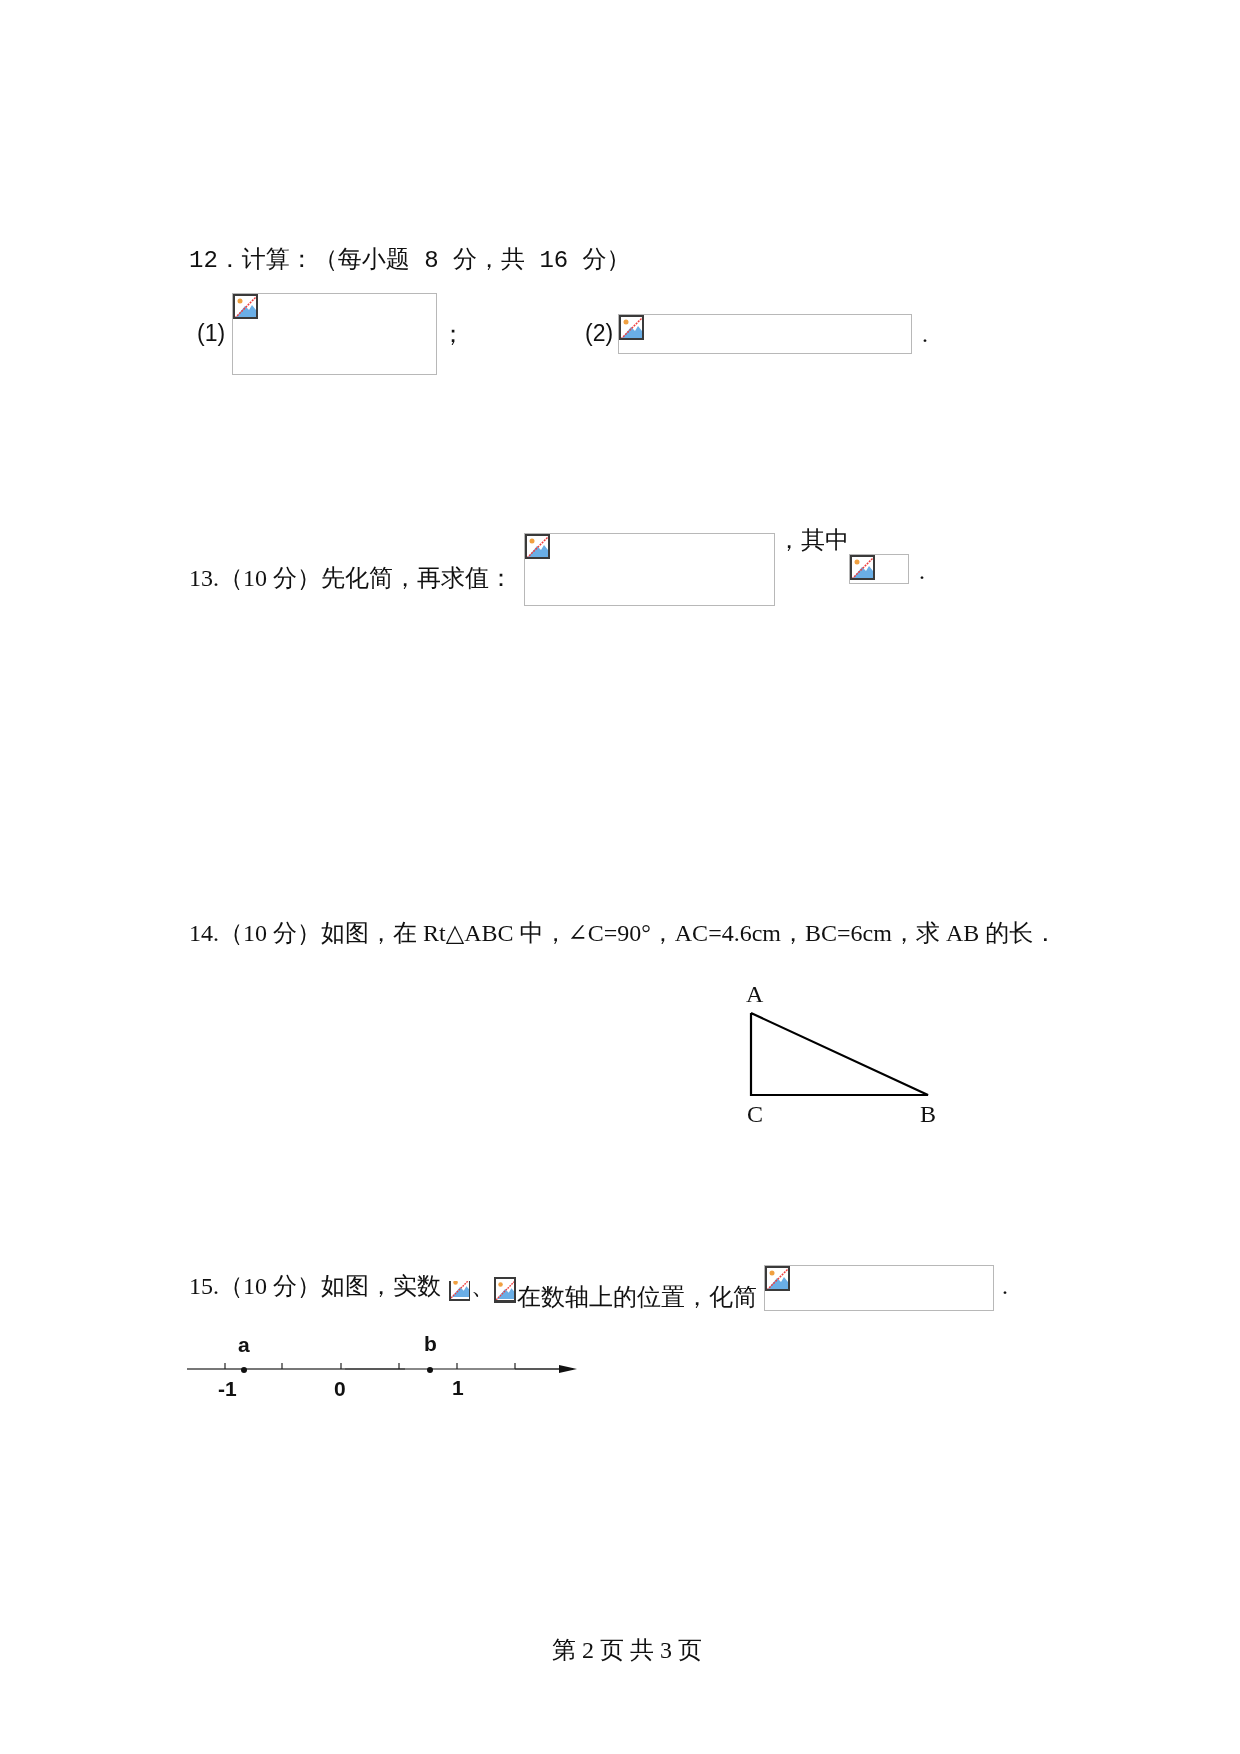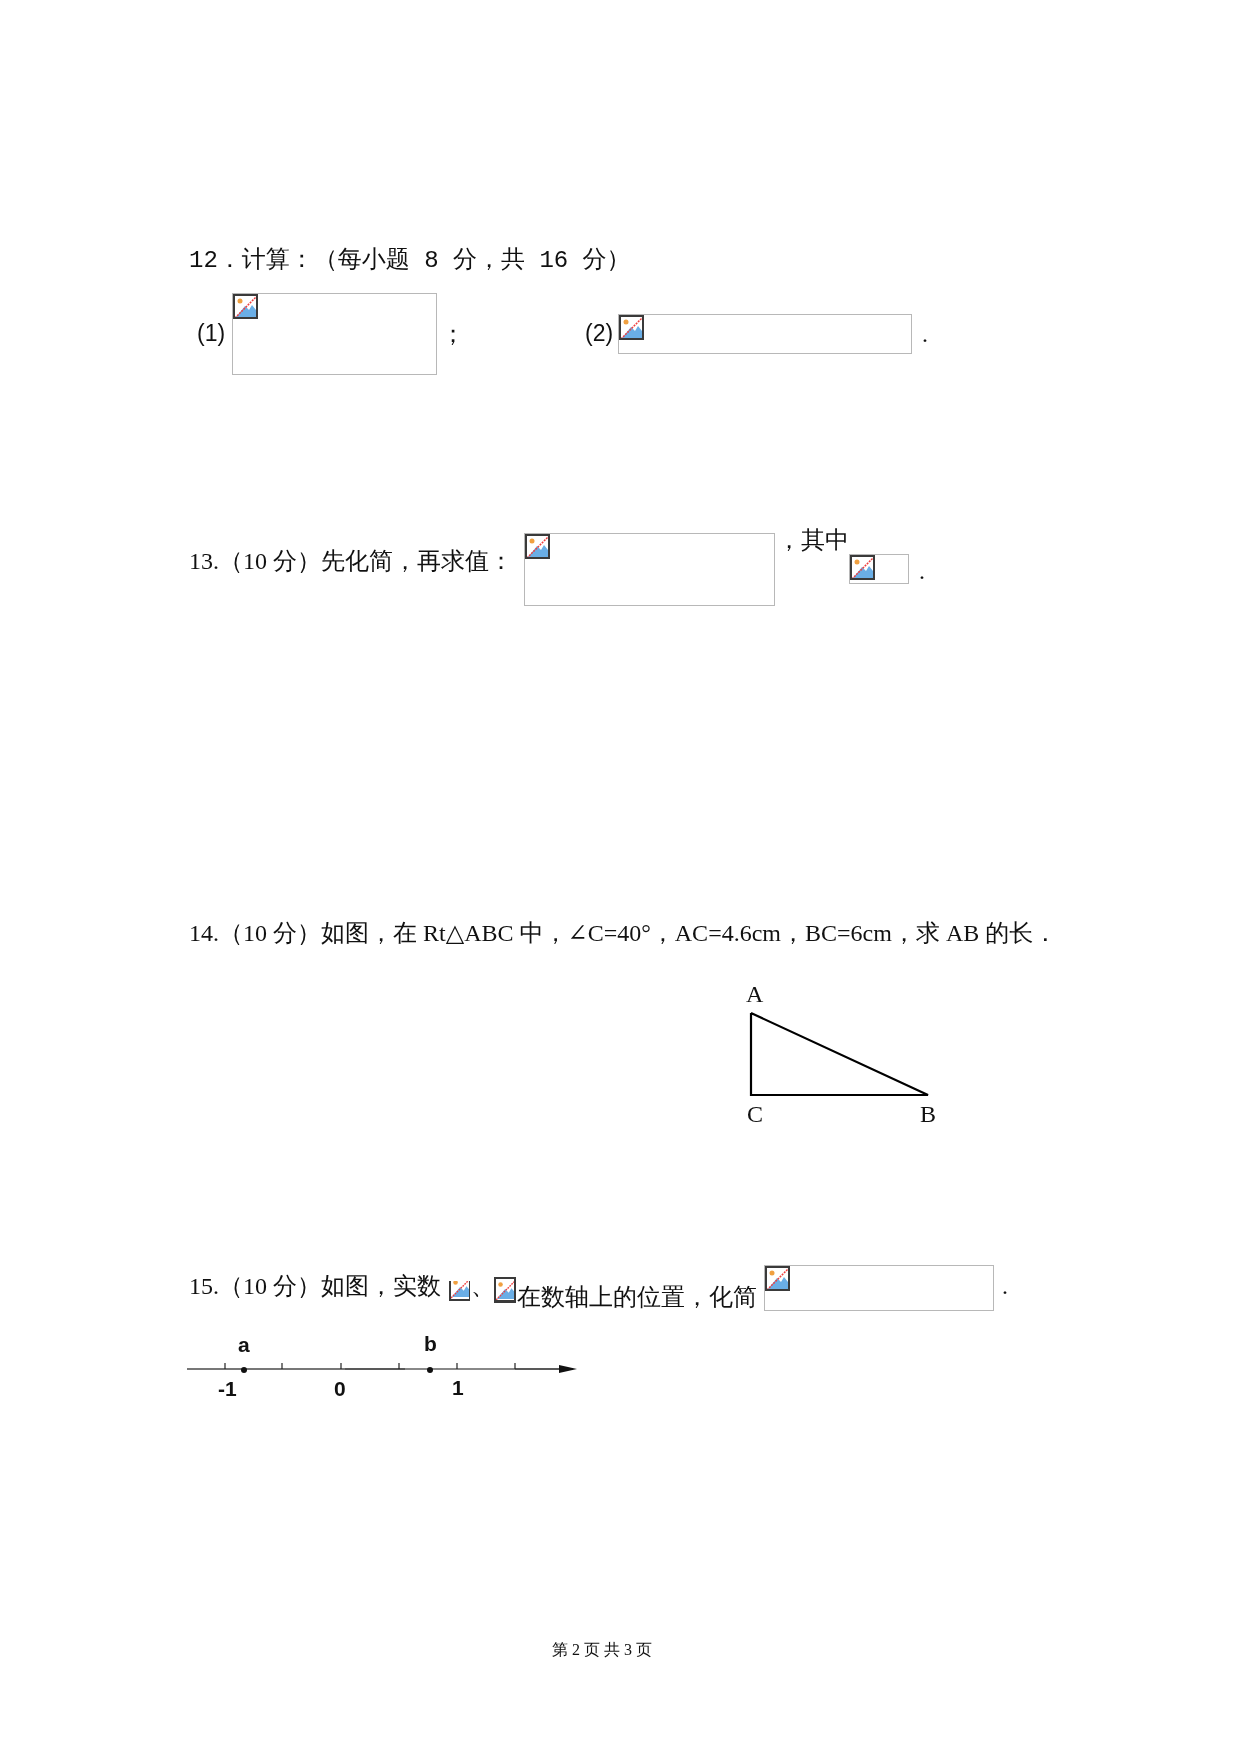--- a/index.html
+++ b/index.html
@@ -48,21 +48,21 @@
   <div class="broken" style="width:25px; height:25px;">
     <svg width="22" height="22" viewBox="0 0 22 22">
         <circle cx="5" cy="5" r="2.5" fill="#f0a040"></circle>
         <path d="M1 21 L10 10 L14 14 L17 9 L21 14 L21 21 Z" fill="#6aaee6"></path>
         <line x1="0" y1="22" x2="22" y2="0" stroke="#f04040" stroke-width="1.5" stroke-dasharray="2,1"></line>
       </svg>
   </div>
 </div>
 <div class="abs txt" style="left:922px; top:320px;">.</div>
 
-<div class="abs txt" style="left:189px; top:547px;">13.（10 分）先化简，再求值：</div>
+<div class="abs txt" style="left:189px; top:564px;">13.（10 分）先化简，再求值：</div>
 <div class="box" style="left:524px; top:533px; width:251px; height:73px;">
   <div class="broken" style="width:25px; height:25px;">
     <svg width="22" height="22" viewBox="0 0 22 22">
         <circle cx="5" cy="5" r="2.5" fill="#f0a040"></circle>
         <path d="M1 21 L10 10 L14 14 L17 9 L21 14 L21 21 Z" fill="#6aaee6"></path>
         <line x1="0" y1="22" x2="22" y2="0" stroke="#f04040" stroke-width="1.5" stroke-dasharray="2,1"></line>
       </svg>
   </div>
 </div>
 <div class="abs txt" style="left:777px; top:526px;">，其中</div>
@@ -71,21 +71,21 @@
     <svg width="22" height="22" viewBox="0 0 22 22">
         <circle cx="5" cy="5" r="2.5" fill="#f0a040"></circle>
         <path d="M1 21 L10 10 L14 14 L17 9 L21 14 L21 21 Z" fill="#6aaee6"></path>
         <line x1="0" y1="22" x2="22" y2="0" stroke="#f04040" stroke-width="1.5" stroke-dasharray="2,1"></line>
       </svg>
   </div>
 </div>
 <div class="abs txt" style="left:919px; top:557px;">.</div>
 
 <div class="abs txt" style="left:189px; top:919px;">
-  <span>14.（10 分）如图，在 </span><span class="it">Rt</span><span>△</span><span class="it">ABC</span><span> 中，∠</span><span class="it">C</span><span>=40°，</span><span class="it">AC</span><span>=4.6</span><span class="it">cm</span><span>，</span><span class="it">BC</span><span>=6</span><span class="it">cm</span><span>，求 </span><span class="it">AB</span><span> 的长．</span>
+  <span>14.（10 分）如图，在 </span><span class="it">Rt</span><span>△</span><span class="it">ABC</span><span> 中，∠</span><span class="it">C</span><span>=90°，</span><span class="it">AC</span><span>=4.6</span><span class="it">cm</span><span>，</span><span class="it">BC</span><span>=6</span><span class="it">cm</span><span>，求 </span><span class="it">AB</span><span> 的长．</span>
 </div>
 
 <svg class="abs" style="left:740px; top:1000px;" width="200" height="110" viewBox="0 0 200 110">
   <polyline points="11,13 11,95 188,95 11,13" fill="none" stroke="#000" stroke-width="2.2" stroke-linejoin="miter"></polyline>
 </svg>
 <div class="abs txt it" style="left:746px; top:980px;">A</div>
 <div class="abs txt it" style="left:747px; top:1100px;">C</div>
 <div class="abs txt it" style="left:920px; top:1100px;">B</div>
 
 <div class="abs txt" style="left:189px; top:1272px;">15.（10 分）如图，实数</div>
@@ -133,13 +133,13 @@
   <polygon points="374,10 392,14 374,18" fill="#111"></polygon>
   <circle cx="59" cy="15" r="3" fill="#111"></circle>
   <circle cx="245" cy="15" r="3" fill="#111"></circle>
 </svg>
 <div class="abs nl-label" style="left:238px; top:1333px;">a</div>
 <div class="abs nl-label" style="left:424px; top:1332px;">b</div>
 <div class="abs nl-label" style="left:218px; top:1377px;">-1</div>
 <div class="abs nl-label" style="left:334px; top:1377px;">0</div>
 <div class="abs nl-label" style="left:452px; top:1376px;">1</div>
 
-<div class="abs txt" style="left:552px; top:1636px; font-size:16px;">第 2 页 共 3 页</div>
+<div class="abs txt" style="left:552px; top:1636px; font-size:24px;">第 2 页 共 3 页</div>
 
 </body></html>

